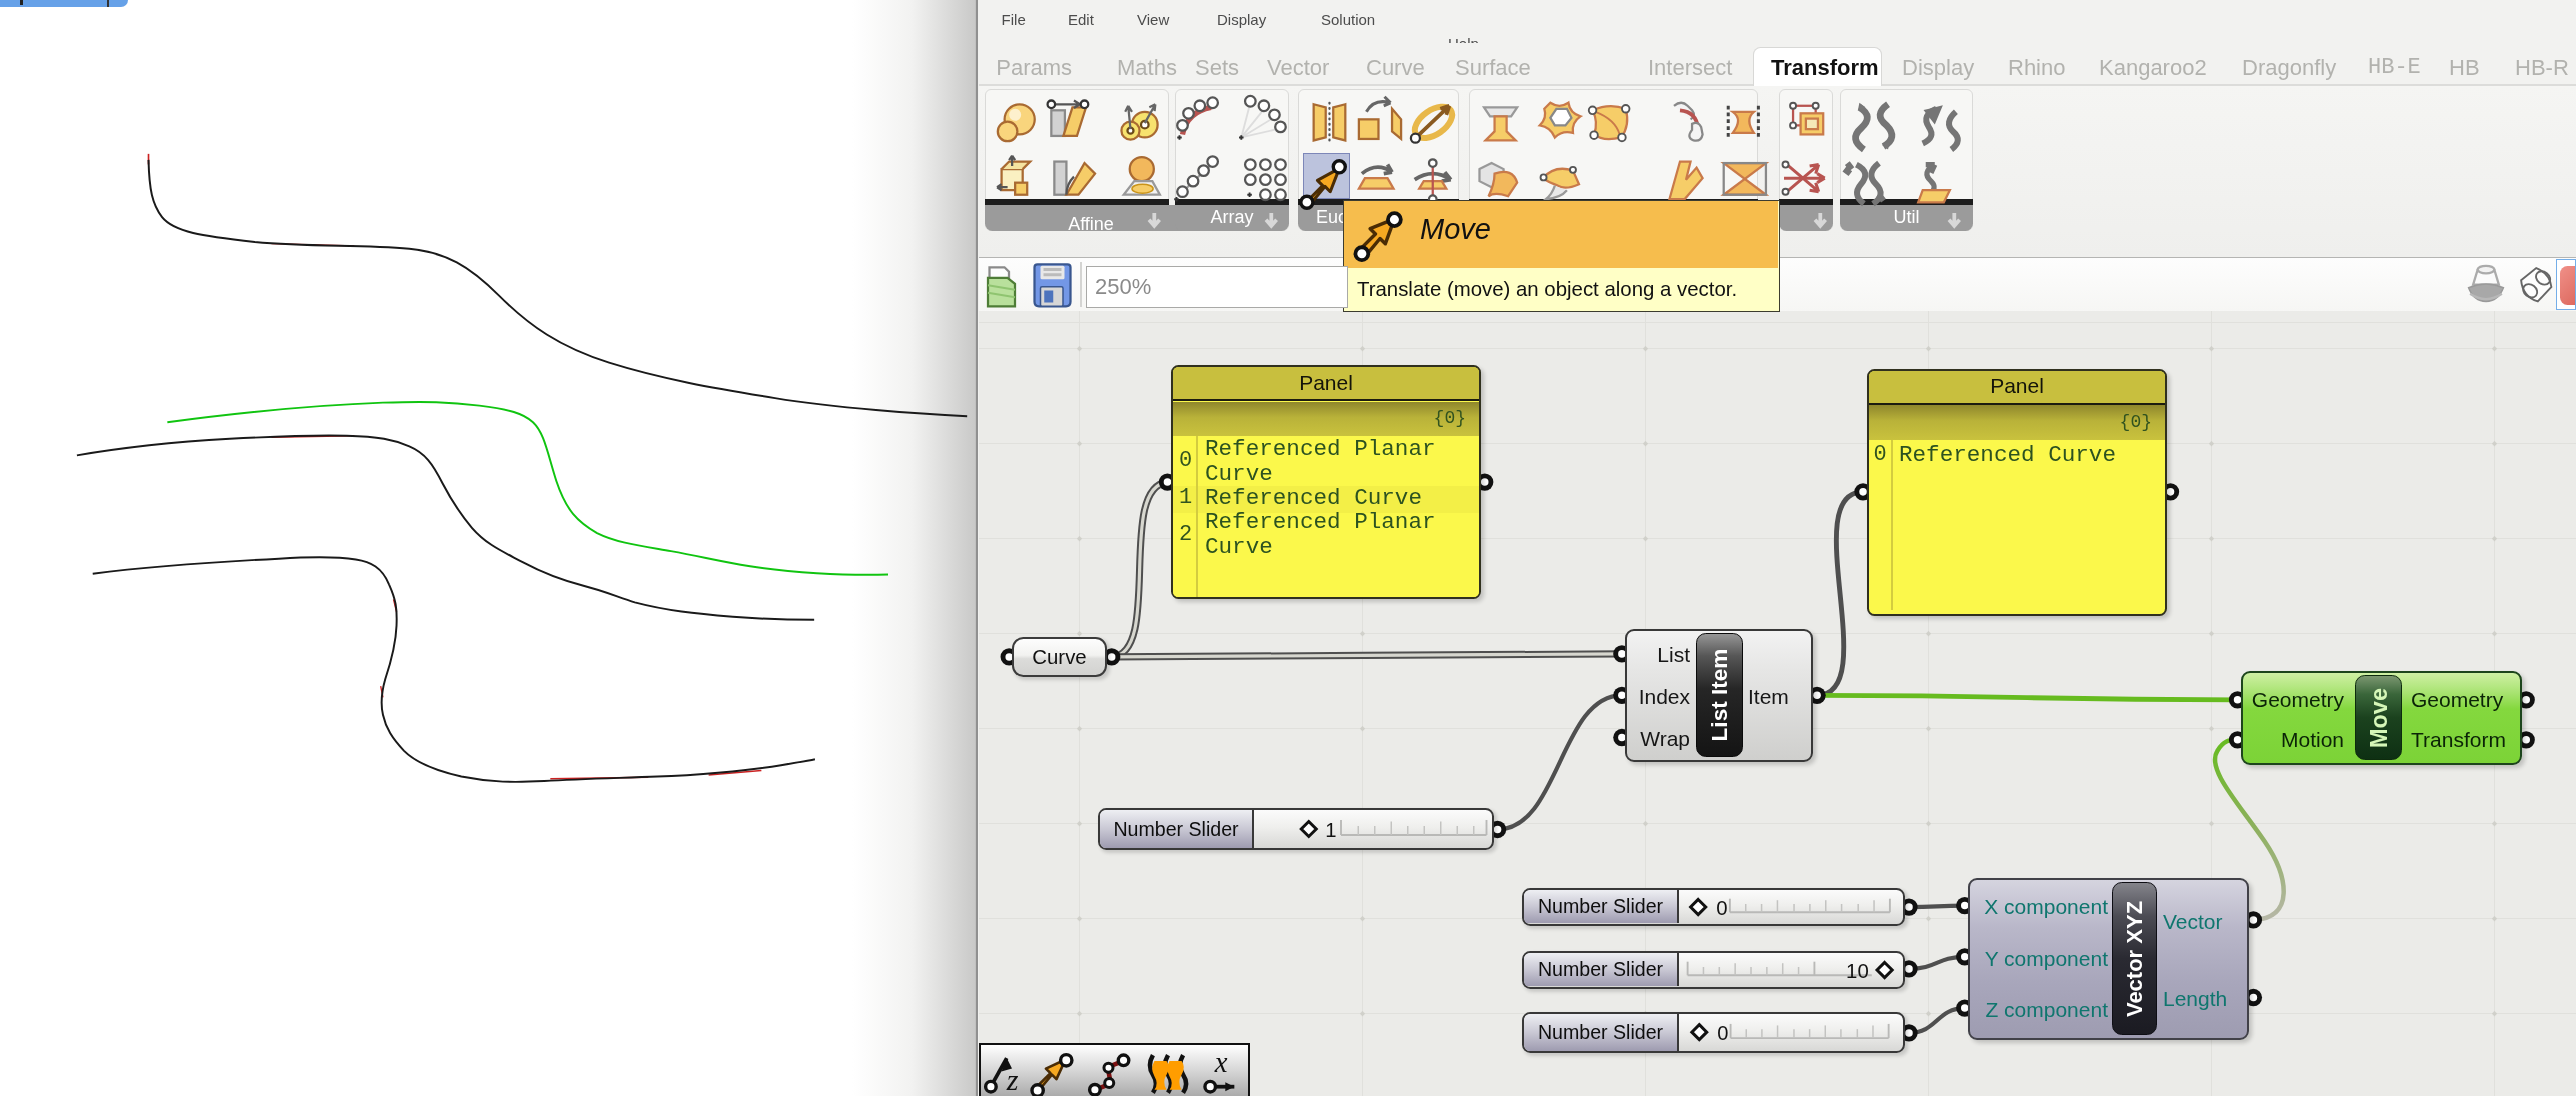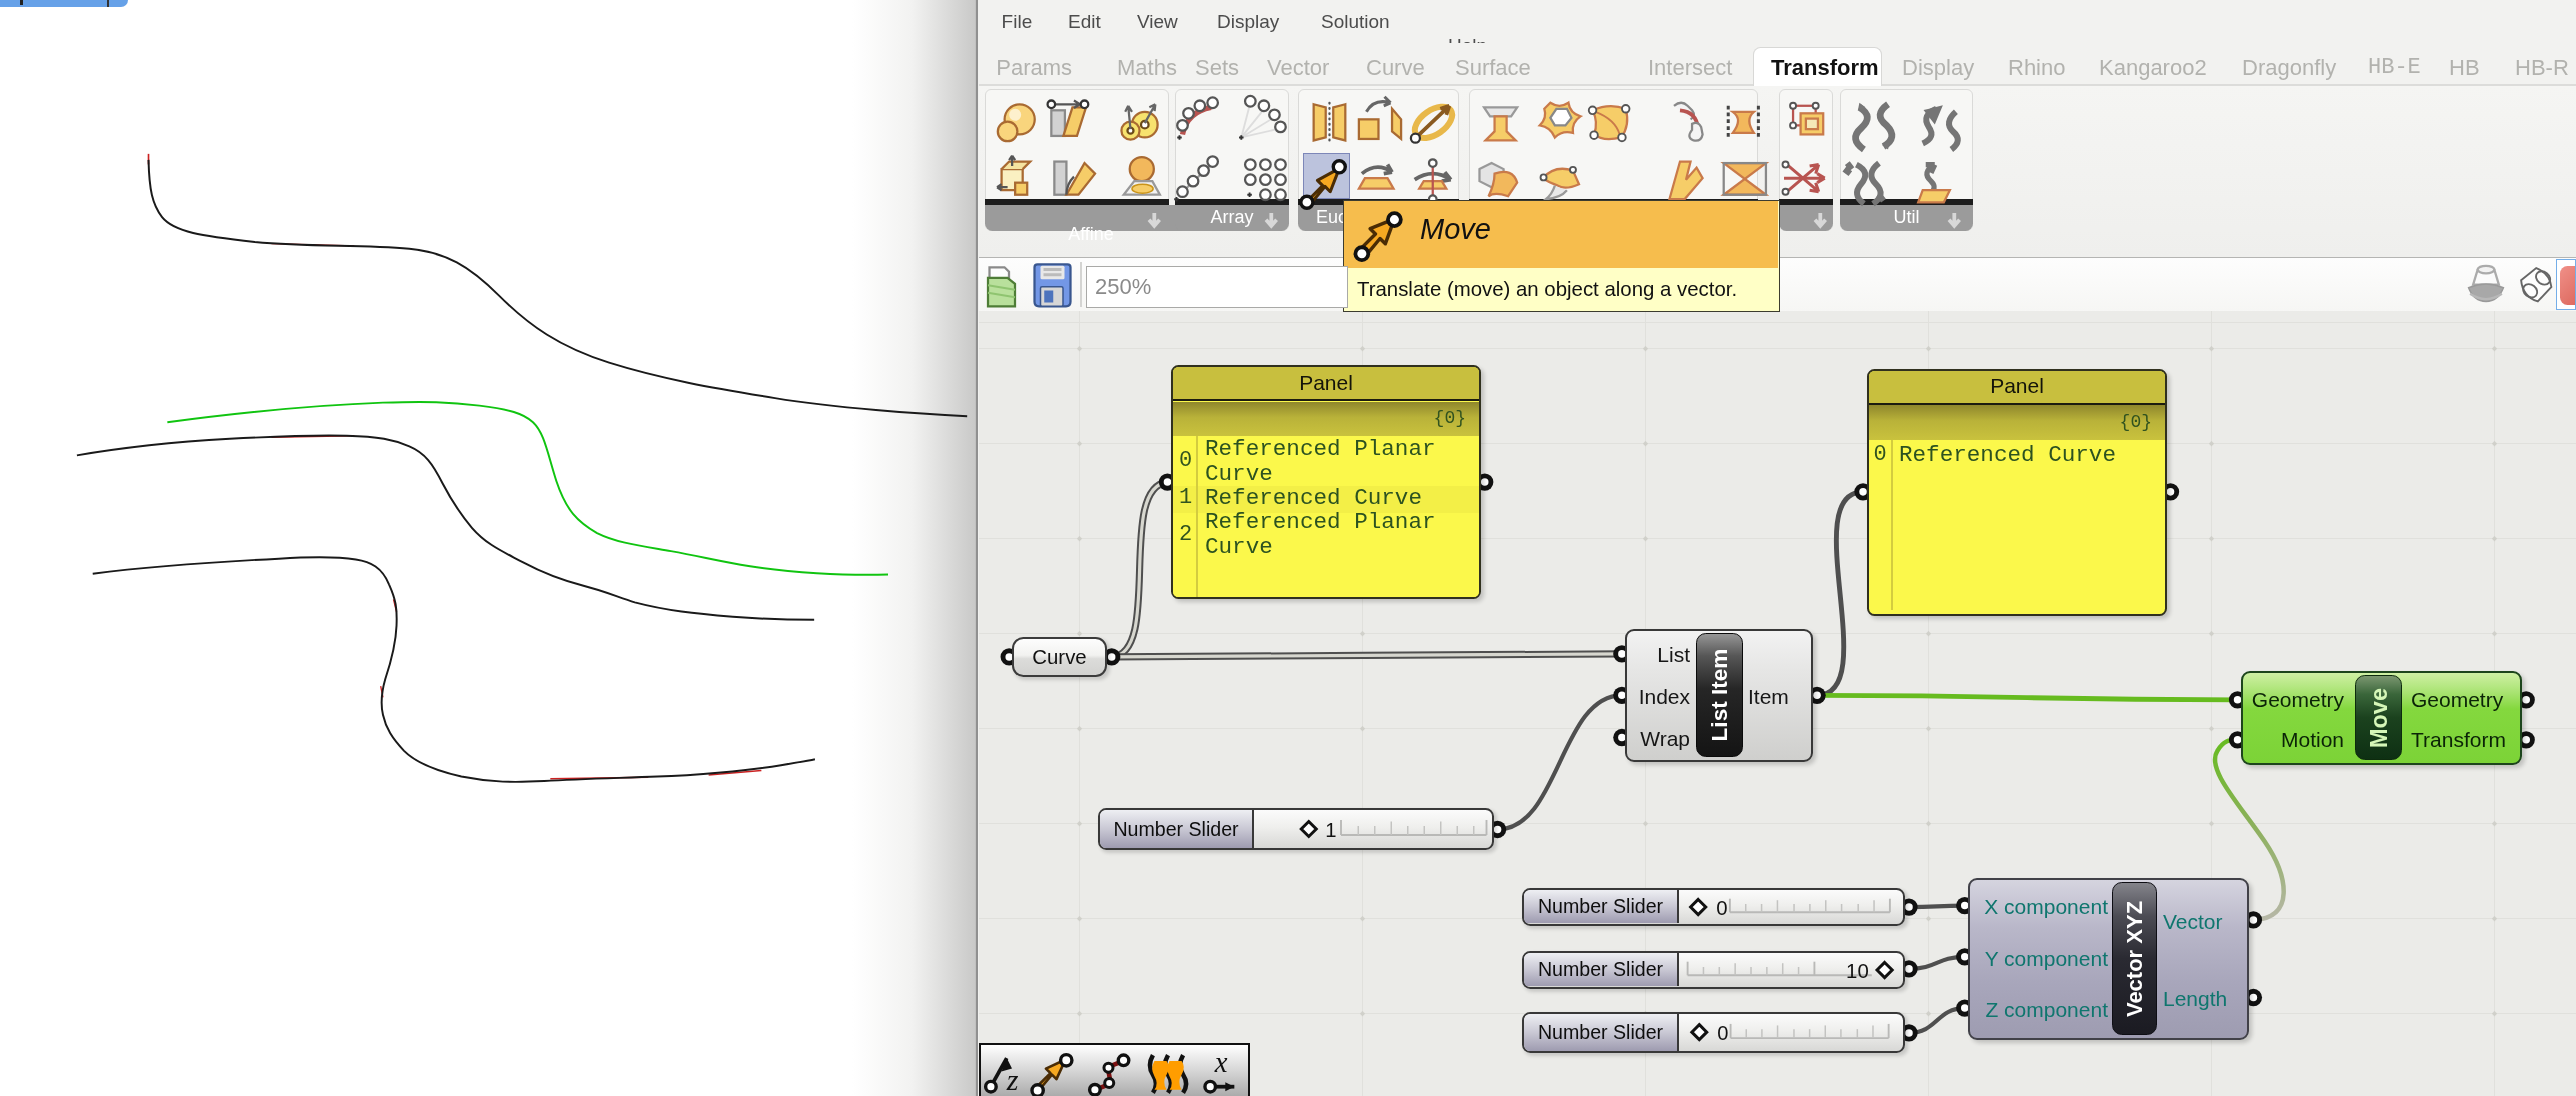--- a/index.html
+++ b/index.html
@@ -46,21 +46,21 @@
              C652,1038 682,1038 722,1036 C772,1033 822,1032 872,1030
              C922,1029 992,1022 1036,1015 C1060,1011 1072,1009 1081,1007" stroke="#1a1a1a" stroke-width="2.6" fill="none"></path>
   </svg>
 
   <div class="abs" style="left:0;top:0;width:128px;height:6.8px;background:#66a1e8;border-radius:0 0 7.5px 0;"></div>
   <div class="abs" style="left:20.4px;top:0;width:2.3px;height:4.5px;background:#222;"></div>
   <div class="abs" style="left:107px;top:0;width:1.5px;height:6.8px;background:#333;"></div>
 
   <div class="abs" id="gh" style="left:976px;top:0;width:1600px;height:1097px;background:#f1f1ef;border-left:2.3px solid #909090;"></div>
 
-  <div class="abs" style="left:979px;top:0;width:1597px;height:43px;background:#f2f2f0;color:#4c4c4c;font-size:19px;">
+  <div class="abs" style="left:979px;top:0;width:1597px;height:43px;background:#f2f2f0;color:#4c4c4c;font-size:15px;">
     <span class="abs" style="left:22.6px;top:10.6px;">File</span>
     <span class="abs" style="left:89px;top:10.6px;">Edit</span>
     <span class="abs" style="left:158px;top:10.6px;">View</span>
     <span class="abs" style="left:238px;top:10.6px;">Display</span>
     <span class="abs" style="left:342px;top:10.6px;">Solution</span>
     <span class="abs" style="left:469px;top:10.6px;margin-top:24px;">Help</span>
   </div>
 
   <div class="abs" style="left:979px;top:43px;width:1597px;height:42px;background:#f2f2f0;"></div>
   <div class="abs" style="left:979px;top:84px;width:1597px;height:1.5px;background:#dcdcda;"></div>
@@ -96,21 +96,21 @@
     <div class="abs" style="left:1779px;top:89px;width:54px;height:142px;background:#f7f7f5;border:1.5px solid #dadad8;border-radius:6px;box-sizing:border-box;"></div>
     <div class="abs" style="left:1840px;top:89px;width:133px;height:142px;background:#f7f7f5;border:1.5px solid #dadad8;border-radius:6px;box-sizing:border-box;"></div>
 
     <div class="abs" style="left:985px;top:199px;width:184px;height:6px;background:#1d1d1d;"></div>
     <div class="abs" style="left:1175px;top:199px;width:114px;height:6px;background:#1d1d1d;"></div>
     <div class="abs" style="left:1298px;top:199px;width:161px;height:6px;background:#1d1d1d;"></div>
     <div class="abs" style="left:1469px;top:199px;width:289px;height:6px;background:#1d1d1d;"></div>
     <div class="abs" style="left:1779px;top:199px;width:54px;height:6px;background:#1d1d1d;"></div>
     <div class="abs" style="left:1840px;top:199px;width:133px;height:6px;background:#1d1d1d;"></div>
 
-    <div class="abs" style="left:985px;top:205px;width:212px;height:26px;background:#9b9b9b;border-radius:0 0 7.5px 7.5px;color:#fff;font-size:18px;text-align:center;padding-top:19px;box-sizing:border-box;">Affine</div>
+    <div class="abs" style="left:985px;top:205px;width:212px;height:26px;background:#9b9b9b;border-radius:0 0 7.5px 7.5px;color:#fff;font-size:18px;text-align:center;padding-top:9px;box-sizing:border-box;">Affine</div>
     <div class="abs" style="left:1175px;top:205px;width:114px;height:26px;background:#9b9b9b;border-radius:0 0 7.5px 7.5px;color:#fff;font-size:18px;text-align:center;padding-top:2.3px;box-sizing:border-box;">Array</div>
     <div class="abs" style="left:1298px;top:205px;width:161px;height:26px;background:#9b9b9b;border-radius:0 0 7.5px 7.5px;color:#fff;font-size:18px;text-align:left;padding-left:18px;padding-top:2.3px;box-sizing:border-box;">Euclidean</div>
     <div class="abs" style="left:1469px;top:205px;width:289px;height:26px;background:#9b9b9b;border-radius:0 0 7.5px 7.5px;color:#fff;font-size:18px;text-align:center;padding-top:2.3px;box-sizing:border-box;">Morph</div>
     <div class="abs" style="left:1779px;top:205px;width:54px;height:26px;background:#9b9b9b;border-radius:0 0 7.5px 7.5px;"></div>
     <div class="abs" style="left:1840px;top:205px;width:133px;height:26px;background:#9b9b9b;border-radius:0 0 7.5px 7.5px;color:#fff;font-size:18px;text-align:center;padding-top:2.3px;box-sizing:border-box;">Util</div>
 
     <svg class="abs" width="22.6" height="22.6" viewBox="0 0 30 30" style="left:1143px;top:210px;">
         <path d="M15,4 L15,18 M8,13 L15,21 L22,13" stroke="#d8d8d8" stroke-width="5" fill="none"></path>
       </svg>
     <svg class="abs" width="22.6" height="22.6" viewBox="0 0 30 30" style="left:1260px;top:210px;">

